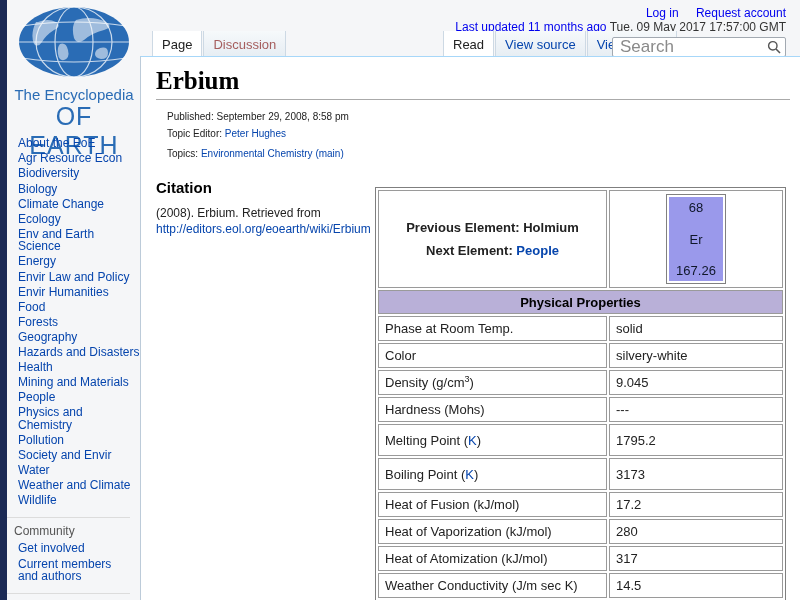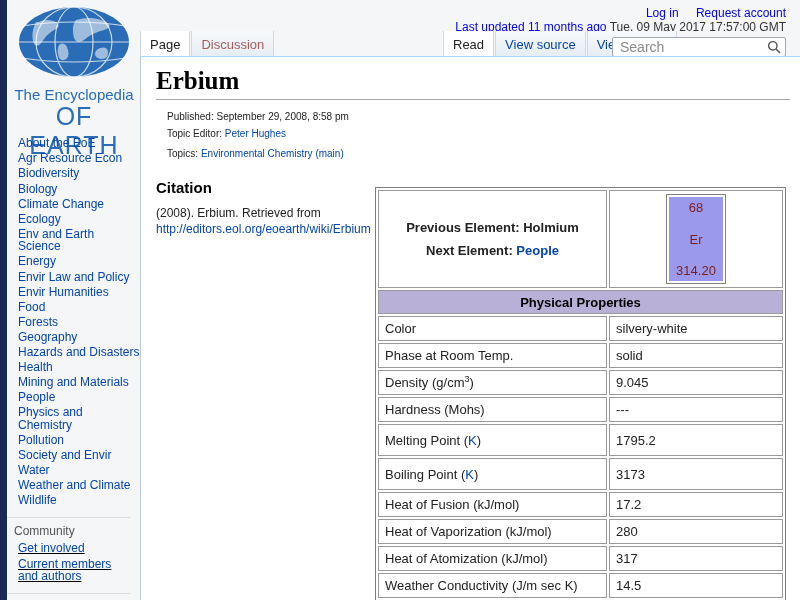--- a/index.html
+++ b/index.html
@@ -11,66 +11,66 @@
   #leftbar{position:absolute;left:0;top:0;width:7px;height:600px;background:#1b2a55;}
   
   #logo{position:absolute;left:8px;top:4px;width:132px;text-align:center;}
   #logo .l1{color:#2a6cb5;font-size:15px;margin-top:2px;}
   #logo .l2{color:#2a6cb5;font-size:25px;letter-spacing:1px;margin-top:-1px;}
   
   #personal{position:absolute;top:6px;right:14px;text-align:right;font-size:12px;color:#333;line-height:14px;}
   #personal .links a{margin-left:14px;}
   
   .tabrow{position:absolute;top:31px;height:26px;display:flex;}
-  #tabs-left{left:140px;}
+  #tabs-left{left:152px;}
   #tabs-right{left:443px;}
   .tab{font-size:13px;padding:6px 9px 0 9px;height:20px;background:linear-gradient(#f6f9fb,#e6edf3);
        border-left:1px solid #cdd9e4;border-right:1px solid #cdd9e4;margin-right:1px;white-space:nowrap;}
   .tab.active{background:#fff;border-left:1px solid #cdd9e4;border-right:1px solid #cdd9e4;color:#222;}
   .tab a{color:#0645ad;}
   .tab a.new{color:#a55d5d;}
   
   #searchwrap{position:absolute;left:612px;top:37px;width:174px;height:20px;}
   #search{width:100%;height:100%;box-sizing:border-box;border:1px solid #a2a9b1;border-radius:2px;
-          font-size:14px;padding:0 22px 0 7px;color:#444;background:#fff;outline:none;font-family:"Liberation Sans",sans-serif;}
+          font-size:17px;padding:0 22px 0 7px;color:#444;background:#fff;outline:none;font-family:"Liberation Sans",sans-serif;}
   #search::placeholder{color:#8a8a8a;}
   #search-icon{position:absolute;right:5px;top:3px;}
   
   #content{position:absolute;left:140px;top:56px;width:660px;height:544px;background:#fff;
            border-top:1px solid #a7d7f9;border-left:1px solid #bccbd9;box-sizing:border-box;}
   #page-title{font-family:"Liberation Serif",serif;font-size:25px;color:#000;margin:10px 10px 0 15px;
               padding-bottom:4px;border-bottom:1px solid #aaa;}
   #meta{margin:8px 0 0 26px;font-size:10px;color:#222;line-height:17px;}
   #meta .row3{margin-top:3px;}
   #citation{margin:17px 0 0 15px;width:235px;font-size:12px;color:#222;}
   #citation h2{font-size:15px;margin:0 0 9px 0;color:#000;}
   #citation p{margin:0;line-height:16px;}
   #citation a{white-space:nowrap;}
   
   #sidebar{position:absolute;left:7px;top:136px;width:133px;font-size:12px;}
   #sidebar ul{list-style:none;margin:0;padding:0;}
   #sidebar li{padding:1.3px 0 1.3px 11px;}
   #sidebar a{color:#0645ad;display:block;line-height:12.5px;}
   .side-section{margin-top:9px;border-top:1px solid #dcdcdc;padding-top:6px;margin-right:10px;}
   .side-heading{color:#555;padding-left:7px;font-size:12px;margin-bottom:3px;}
-  .side-section li{padding-left:21px;text-decoration:underline;}
+  .side-section li{padding-left:21px;}
   
   #eltable{position:absolute;left:375px;top:187px;}
   table.props{border-collapse:separate;border-spacing:2px;background:#fff;border:1px solid #7f7f7f;font-size:13px;}
   table.props td{border:1px solid #9a9a9a;background:#fff;padding:3px 6px;height:17px;color:#222;vertical-align:middle;}
   td.lab{width:215px;}
   td.val{width:160px;}
   tr.toprow td{height:87px;}
   td.prevnext{text-align:center;font-weight:bold;color:#000;}
   td.prevnext .ln{margin:8px 0;}
   td.prevnext a{color:#0645ad;}
   td.elcell{text-align:center;}
   #elbox{display:inline-block;width:58px;height:88px;border:1px solid #808080;background:#9a99eb;
          box-shadow:inset 0 0 0 2px #ffffff;vertical-align:middle;}
-  #elbox .in{display:flex;flex-direction:column;justify-content:space-between;height:78px;padding:5px 0;color:#7f1d1d;font-size:13px;}
+  #elbox .in{display:flex;flex-direction:column;justify-content:space-between;height:78px;padding:5px 0;color:#0f172a;font-size:13px;}
   tr.header td{background:#b9b0d8;text-align:center;font-weight:bold;color:#000;height:16px;}
   table.props tr:nth-child(7) td,table.props tr:nth-child(8) td{height:24px;}
   sup{font-size:9px;}
 </style>
 </head>
 <body>
 
 <div id="screen">
   <div id="leftbar"></div>
 
@@ -240,37 +240,37 @@
         <tr class="toprow">
           <td class="prevnext lab">
             <div class="ln"><span>Previous Element: </span><span>Holmium</span></div>
             <div class="ln"><span>Next Element: </span><a href="#">People</a></div>
           </td>
           <td class="elcell val">
             <div id="elbox">
               <div class="in">
                 <span>68</span>
                 <span>Er</span>
-                <span>314.20</span>
+                <span>167.26</span>
               </div>
             </div>
           </td>
         </tr>
         <tr class="header">
           <td colspan="2">Physical Properties</td>
         </tr>
       <tr>
+            <td class="lab">Phase at Room Temp.</td>
+            <td class="val">solid</td>
+          </tr>
+          <tr>
             <td class="lab">Color</td>
             <td class="val">silvery-white</td>
           </tr>
           <tr>
-            <td class="lab">Phase at Room Temp.</td>
-            <td class="val">solid</td>
-          </tr>
-          <tr>
             <td class="lab">Density (g/cm<sup>3</sup>)</td>
             <td class="val">9.045</td>
           </tr>
           <tr>
             <td class="lab">Hardness (Mohs)</td>
             <td class="val">---</td>
           </tr>
           <tr>
             <td class="lab">Melting Point (<a href="#" class="blue">K</a>)</td>
             <td class="val">1795.2</td>

